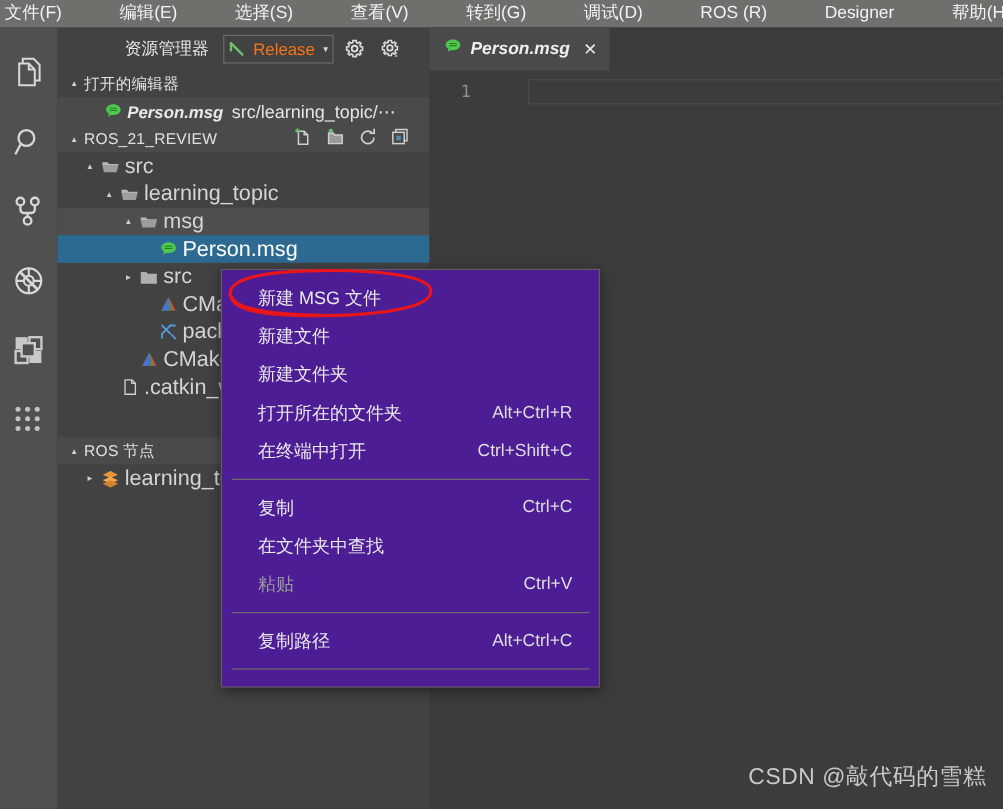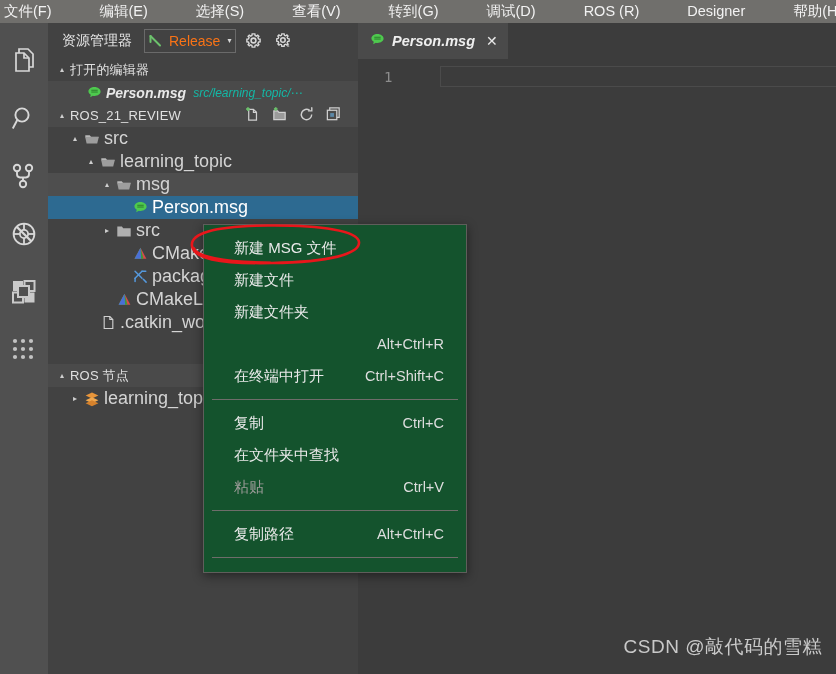--- a/index.html
+++ b/index.html
@@ -41,21 +41,21 @@
   .act-icon svg { display: block; }
 
   
   .sidebar {
     position: absolute; left: 48px; top: 23px; width: 310px; height: 651px;
     background: #424242;
     font-size: 13.5px; color: #cfcfcf;
   }
   .sb-header {
     height: 35px; display: flex; align-items: center;
-    padding-left: 14px; gap: 4px;
+    padding-left: 14px; gap: 4px; margin-left: 42px;
   }
   .sb-title { font-size: 14px; color: #e6e6e6; margin-right: 8px; }
   .build-box {
     display: flex; align-items: center;
     border: 1px solid #6a6a6a; height: 24px;
     padding: 0 4px 0 3px; gap: 5px;
   }
   .build-box .hammer { color: #6cc26c; display:flex; }
   .build-label { font-size: 14px; color: #f97316; }
   .build-caret { font-size: 8px; color: #d8d8d8; margin-left: 2px; }
@@ -81,21 +81,21 @@
     white-space: nowrap; font-size: 13.5px; color: #d4d4d4;
     padding-right: 4px;
   }
   .row.open-ed { background: #4a4a4a; }
   .row.hovered { background: #4e4e4e; }
   .row.selected { background: #2d6a91; color: #ffffff; }
   .row .tw { width: 14px; display:inline-flex; align-items:center; justify-content:center; font-size:8px; color:#cfcfcf; }
   .row .ic { width: 20px; display:inline-flex; align-items:center; justify-content:center; margin-right:2px; }
   .row .nm { font-size: 18px; }
   .row .nm.italicbold { font-style: italic; font-weight: bold; font-size: 14px; color: #e8e8e8; }
-  .row .sub { font-style: italic; font-size: 12px; color: #14b8a6; margin-left: 7px; }
+  .row .sub { font-size: 15px; color: #e5e5e5; margin-left: 7px; }
 
   
   .editor {
     position: absolute; left: 358px; top: 23px; width: 478px; height: 651px;
     background: #3c3c3c;
   }
   .tabbar { height: 36px; background: #3c3c3c; display: flex; }
   .tab {
     display: flex; align-items: center; gap: 7px;
     padding: 0 10px 0 12px; background: #4a4a4a; height: 36px;
@@ -116,25 +116,24 @@
   
   .watermark {
     position: absolute; right: 14px; bottom: 14px;
     font-size: 19px; color: #c9c9c9; letter-spacing: .5px;
     white-space: nowrap;
   }
 
   
   .ctxmenu {
     position: absolute; left: 184px; top: 224px;
-    width: 264px; background: #14532d;
+    width: 316px; background: #4c1d95;
     border: 1px solid #5f5e5b;
     box-shadow: 0 3px 10px rgba(0,0,0,.45);
     padding: 7px 0 7px 0;
-    margin-left: 19px;
   }
   .ctx-item {
     height: 32px; display: flex; align-items: center;
     padding: 0 22px 0 30px; font-size: 15px; color: #eaeaea;
     white-space: nowrap;
   }
   .ctx-item.disabled { color: #9a9a97; }
   .ctx-key { margin-left: auto; font-size: 14.5px; color: #dedede; }
   .ctx-item.disabled .ctx-key { color: #dedede; }
   .ctx-sep { height: 1px; background: #6e6d6a; margin: 7px 8px; }
@@ -451,20 +450,21 @@
       <div class="ctx-item">
         <span>新建 MSG 文件</span>
       </div>
       <div class="ctx-item">
         <span>新建文件</span>
       </div>
       <div class="ctx-item">
         <span>新建文件夹</span>
       </div>
       <div class="ctx-item">
+        <span>打开所在的文件夹</span>
         <span class="ctx-key">Alt+Ctrl+R</span>
       </div>
       <div class="ctx-item">
         <span>在终端中打开</span>
         <span class="ctx-key">Ctrl+Shift+C</span>
       </div>
       <div class="ctx-sep"></div>
       <div class="ctx-item">
         <span>复制</span>
         <span class="ctx-key">Ctrl+C</span>

